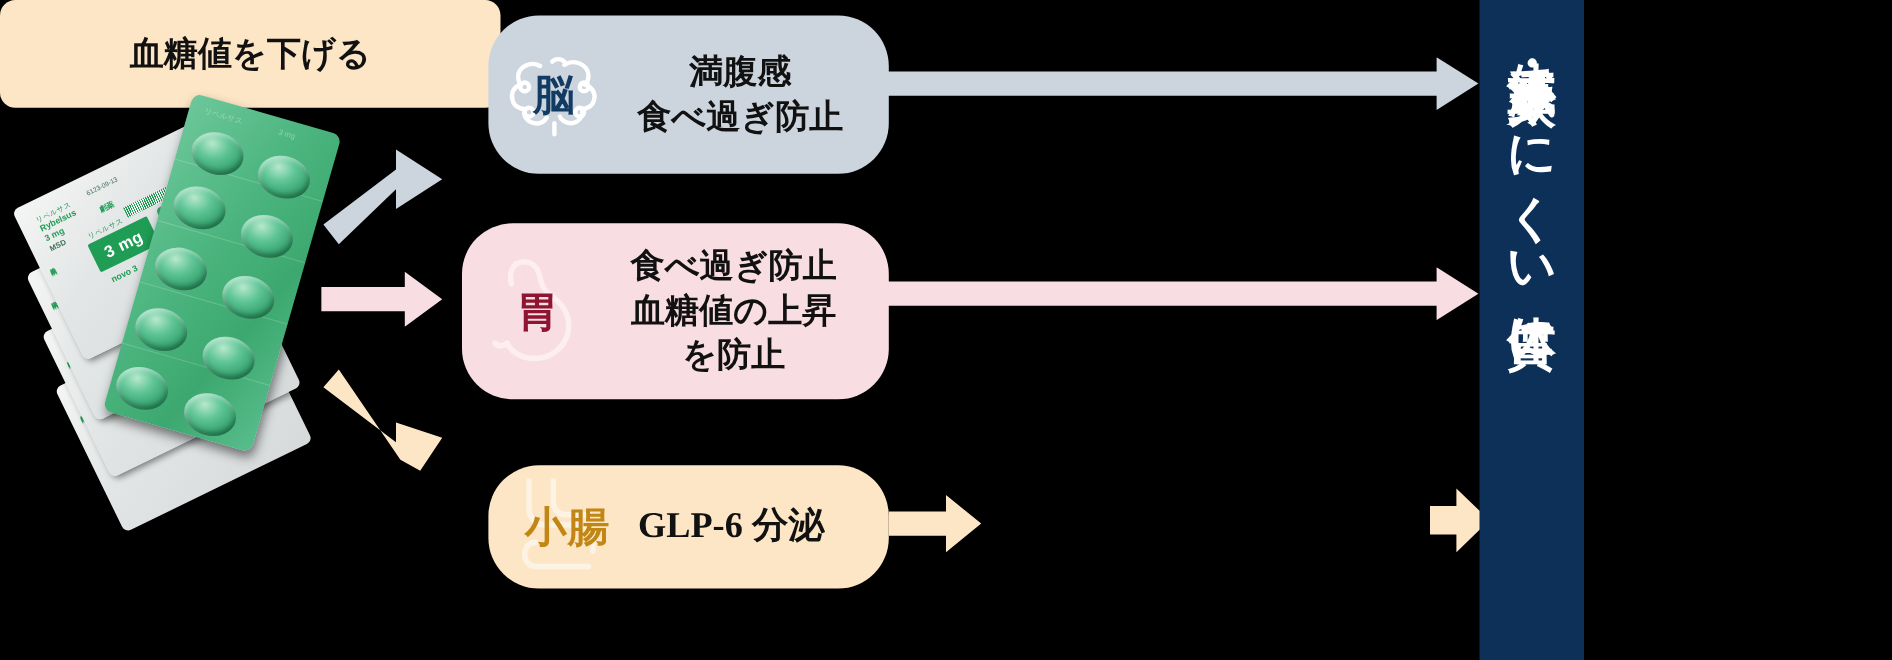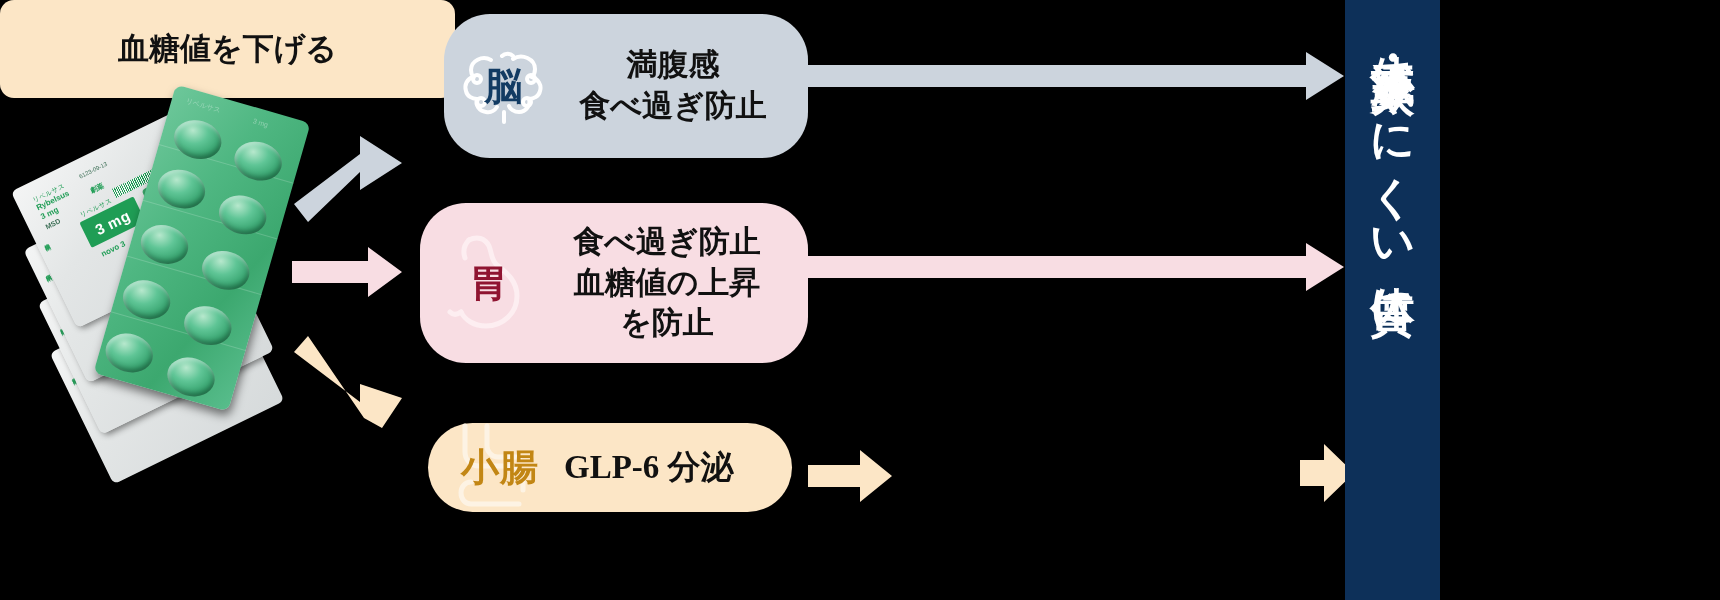--- a/index.html
+++ b/index.html
@@ -33,21 +33,21 @@
   .organ-label{font-weight:bold;font-size:38px;letter-spacing:1px;z-index:2;position:relative;
                font-family:"Liberation Serif","DejaVu Serif",serif;}
   .organ-ic{position:absolute;left:50%;top:50%;transform:translate(-50%,-50%);z-index:1;}
   .lines{flex:1 1 auto;text-align:center;color:#111;font-weight:bold;
          font-family:"Liberation Serif","DejaVu Serif",serif;font-size:31px;line-height:1.32;}
 
   #box-brain{left:444px;top:14px;width:364px;height:144px;background:#ccd4dd;padding:0 12px 0 14px;}
   #box-brain .organ-label{color:#123b63;}
   #box-stomach{left:420px;top:203px;width:388px;height:160px;background:#f8dde3;padding:0 10px 0 22px;}
   #box-stomach .organ-label{color:#8f1431;}
-  #box-intestine{left:428px;top:423px;width:364px;height:89px;background:#fce6c6;padding:0 10px 0 14px;}
+  #box-intestine{left:444px;top:423px;width:364px;height:112px;background:#fce6c6;padding:0 10px 0 14px;}
   #box-intestine .organ-label{color:#c28614;}
   #box-intestine .lines{font-size:33px;text-align:left;padding-left:6px;}
 
   #box-pancreas{left:890px;top:338px;width:455px;height:122px;background:#fce6c6;border-radius:14px;
                 display:flex;align-items:center;justify-content:center;}
   #box-glucose{left:890px;top:474px;width:455px;height:98px;background:#fce6c6;border-radius:14px;
                display:flex;align-items:center;justify-content:center;}
   #box-pancreas .lines,#box-glucose .lines{font-size:31px;}
 
   

